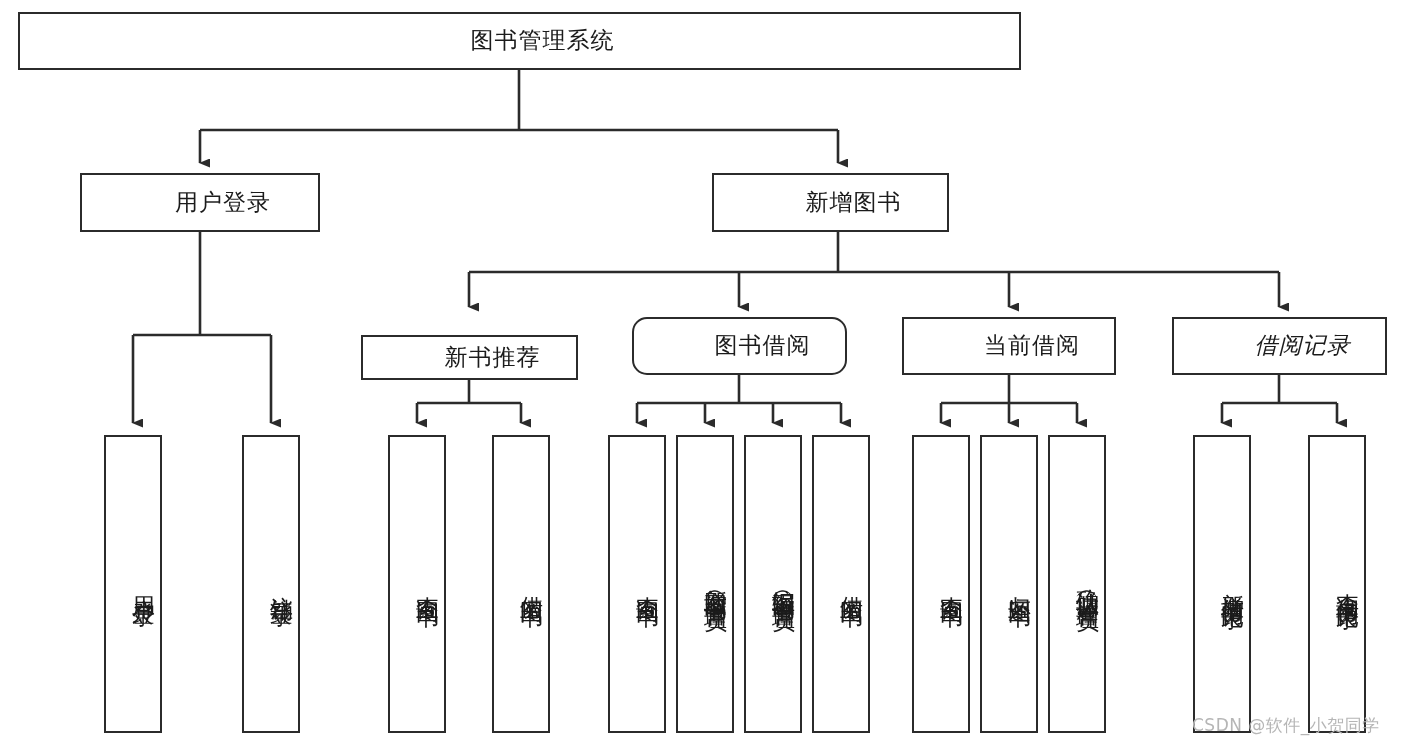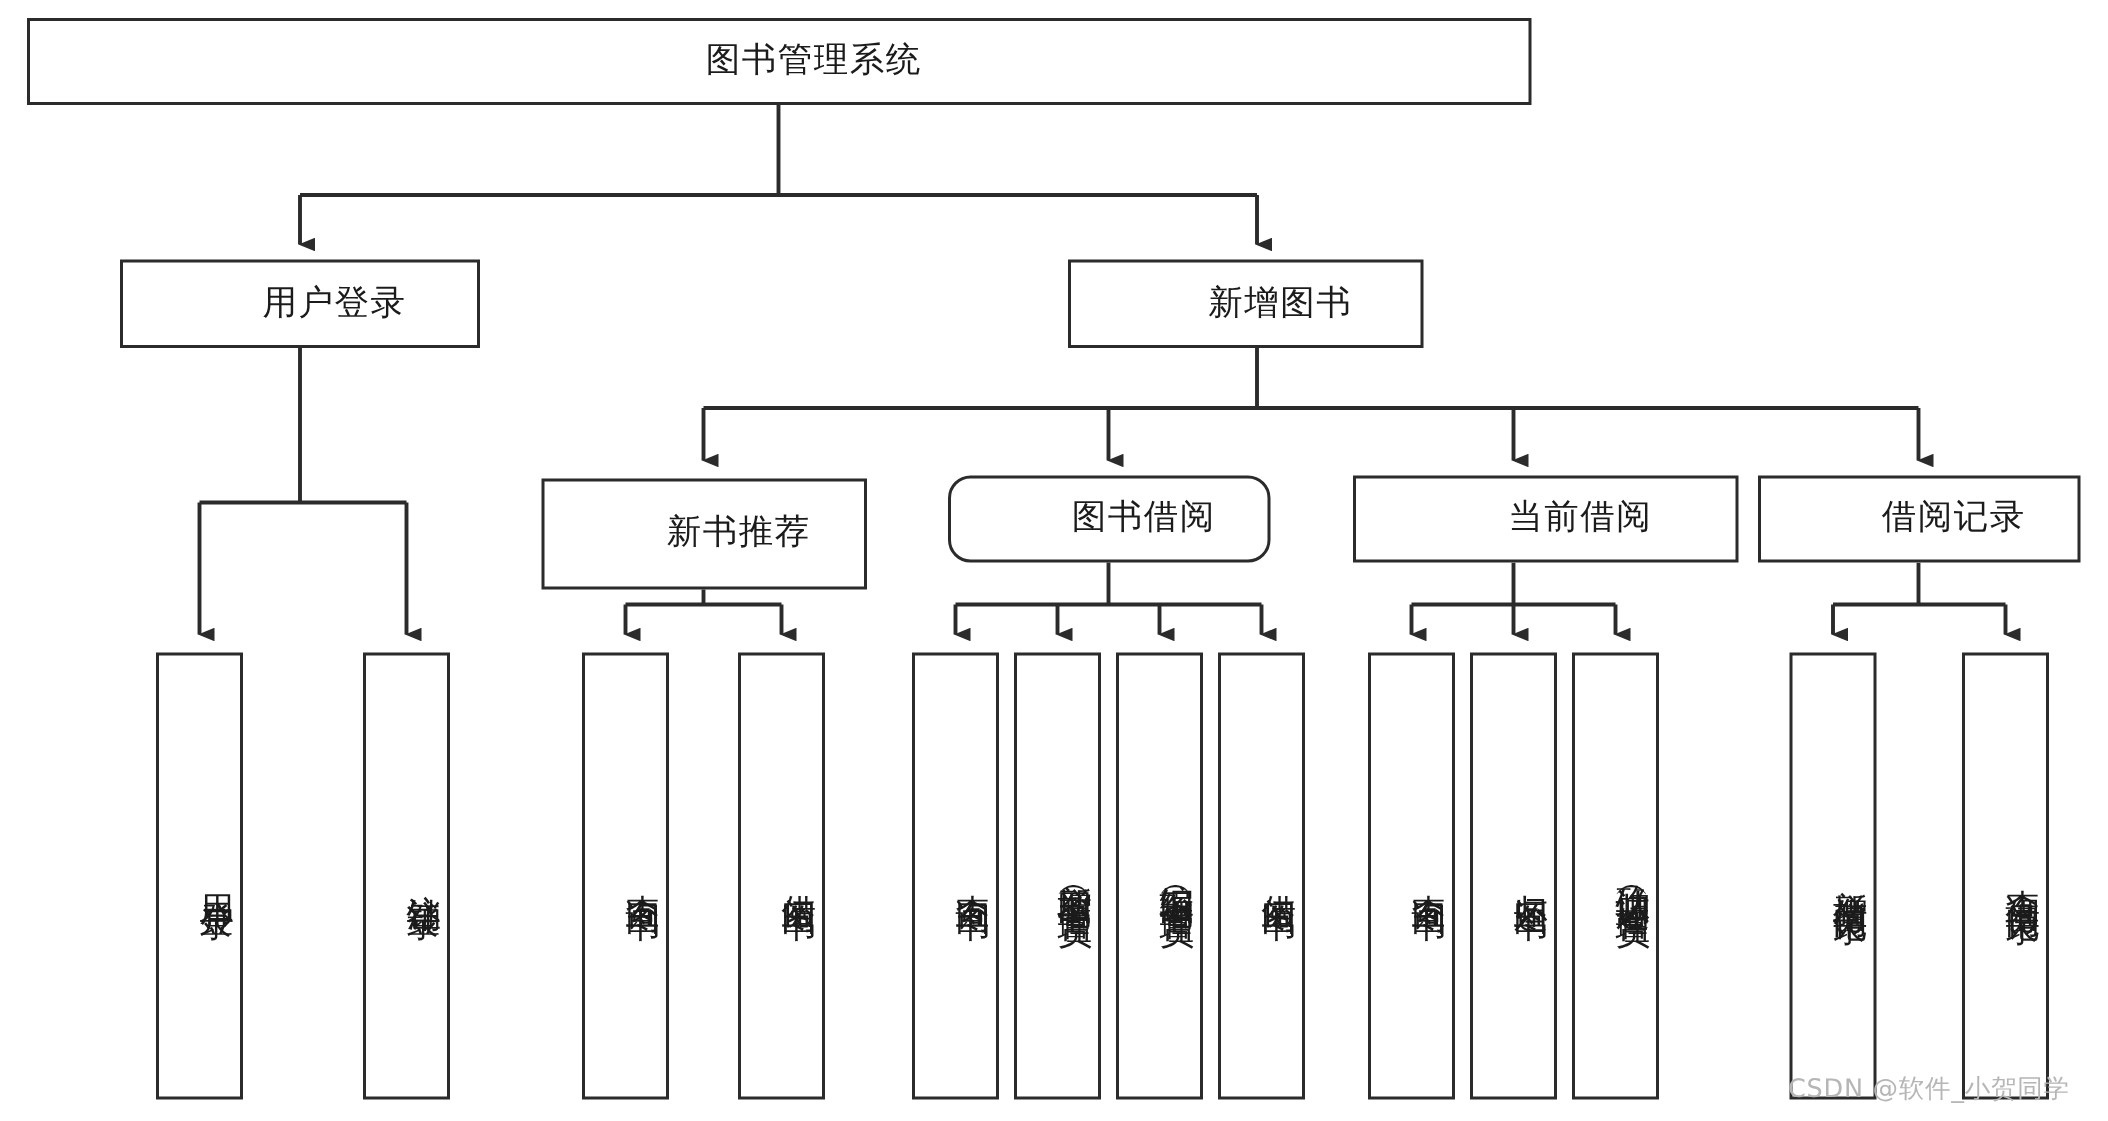--- a/index.html
+++ b/index.html
@@ -126,30 +126,30 @@
     <span>图书管理系统</span>
   </div>
 
   <div class="node horiz" style="left:80px; top:173px; width:240px; height:59px;">
     <span>用户登录</span>
   </div>
   <div class="node horiz" style="left:712px; top:173px; width:237px; height:59px;">
     <span>新增图书</span>
   </div>
 
-  <div class="node horiz" style="left:361px; top:319px; width:217px; height:74px;">
+  <div class="node horiz" style="left:361px; top:335px; width:217px; height:45px;">
     <span>新书推荐</span>
   </div>
   <div class="node horiz" style="left:632px; top:317px; width:215px; height:58px;border-radius:15px;">
     <span>图书借阅</span>
   </div>
-  <div class="node horiz" style="left:902px; top:317px; width:257px; height:58px;text-align:right;">
+  <div class="node horiz" style="left:902px; top:317px; width:214px; height:58px;text-align:right;">
     <span>当前借阅</span>
   </div>
-  <div class="node horiz" style="left:1172px; top:317px; width:215px; height:58px;">
+  <div class="node horiz" style="left:1172px; top:317px; width:215px; height:58px;font-style:italic;">
     <span>借阅记录</span>
   </div>
 
   <div class="node vert" style="left:104px; top:435px; width:58px; height:298px;">
     <span>用户登录</span>
   </div>
   <div class="node vert" style="left:242px; top:435px; width:58px; height:298px;">
     <span>注销登录</span>
   </div>
 

